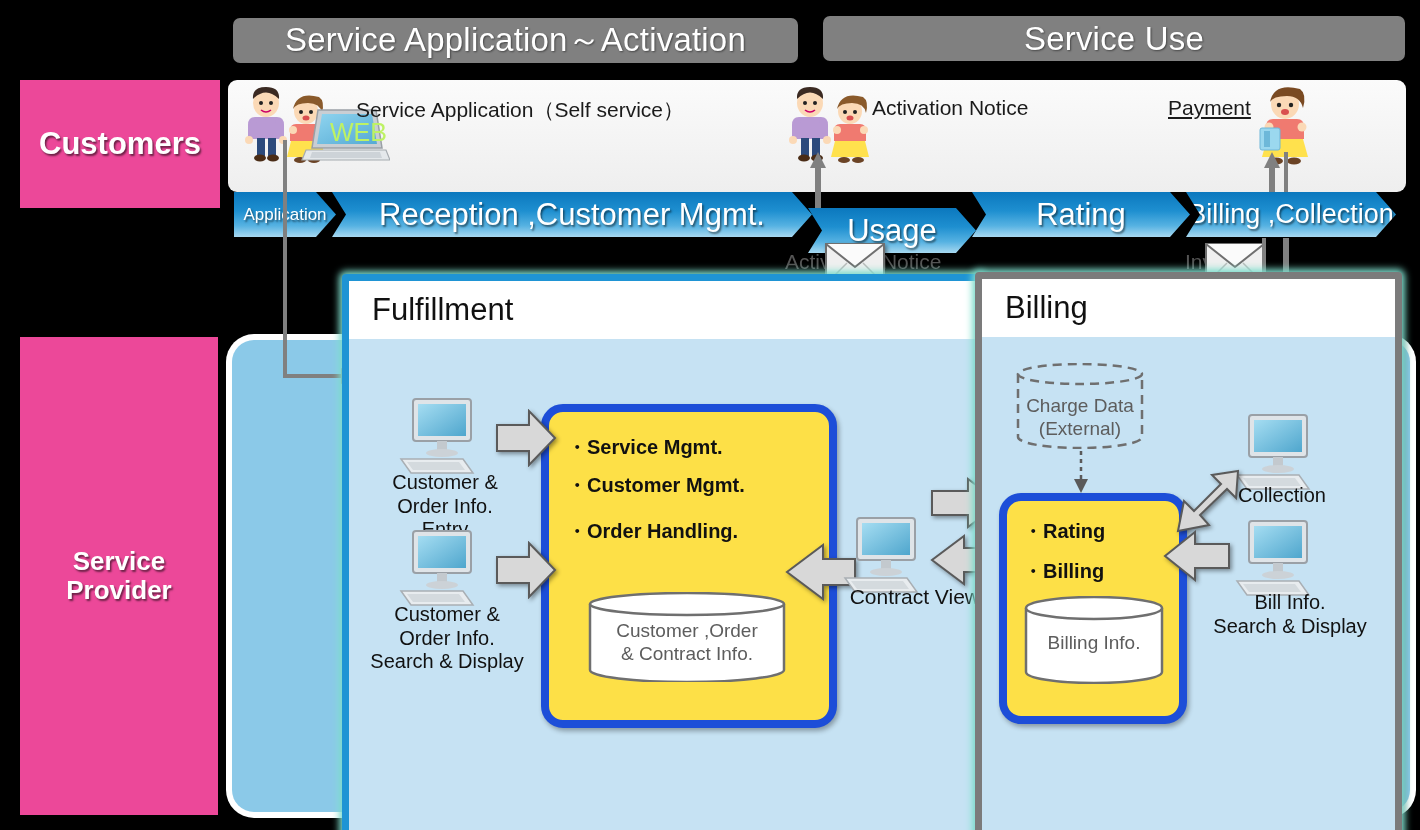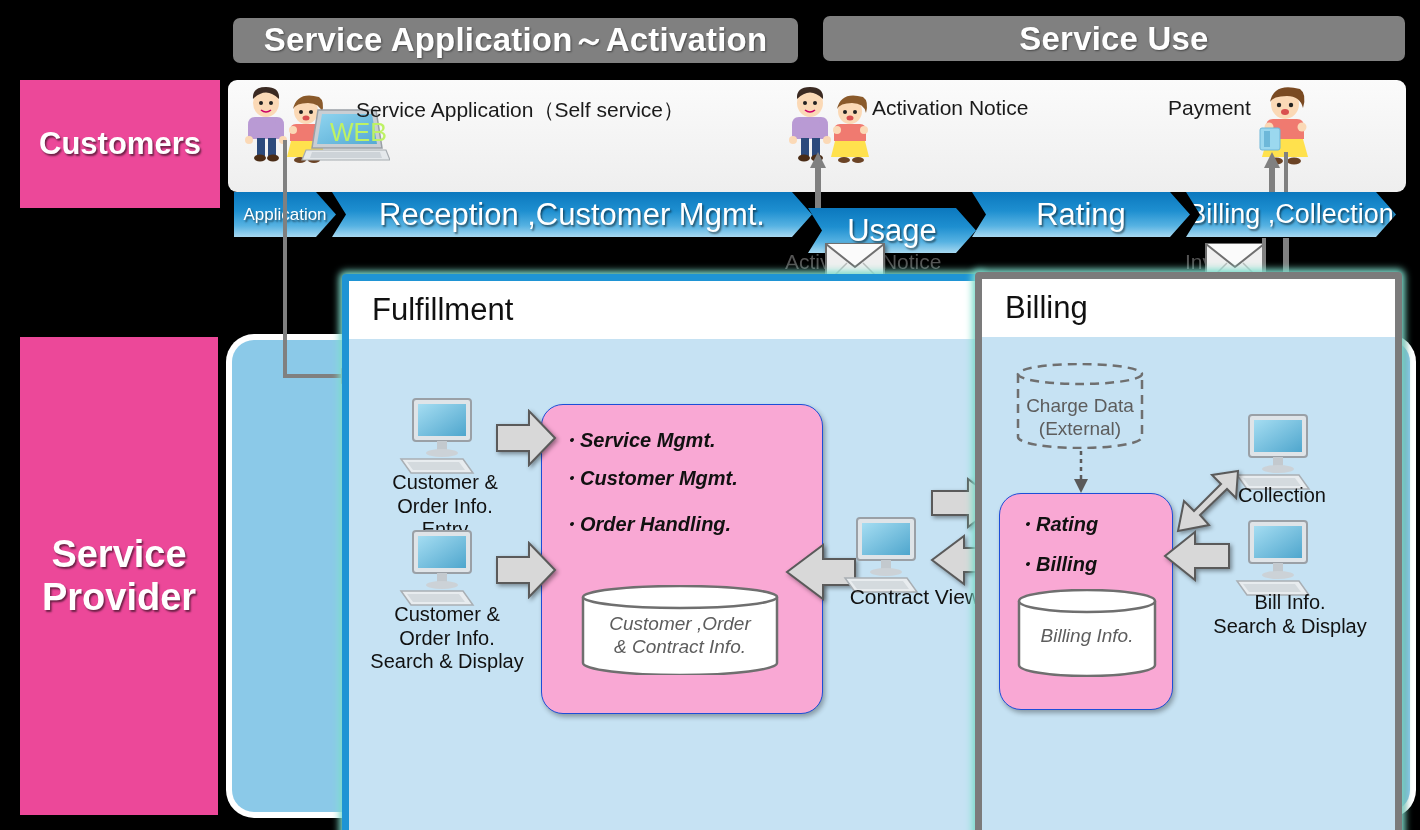--- a/index.html
+++ b/index.html
@@ -3,37 +3,37 @@
 <meta charset="utf-8">
 <style>
   html,body{margin:0;padding:0;background:#000;}
   body{width:1420px;height:830px;position:relative;overflow:hidden;
        font-family:"Liberation Sans","DejaVu Sans",sans-serif;}
   .abs{position:absolute;}
 
   
   .phase-bar{
     position:absolute;height:45px;background:#808080;border-radius:7px;
-    color:#fff;font-size:33px;font-weight:bold;
+    color:#fff;font-size:33px;font-weight:normal;
     display:flex;align-items:center;justify-content:center;
     text-shadow:1px 1px 2px rgba(0,0,0,.45);
     box-shadow:2px 2px 4px rgba(0,0,0,.5);
     white-space:nowrap;letter-spacing:.2px;
   }
   #phase-1{left:233px;top:18px;width:565px;}
   #phase-2{left:823px;top:16px;width:582px;}
 
   
   .role-label{
     position:absolute;background:#ec4899;color:#fff;font-weight:bold;
     display:flex;align-items:center;justify-content:center;text-align:center;
     text-shadow:1.5px 1.5px 2px rgba(0,0,0,.55);line-height:1.12;
   }
   #role-customers{left:20px;top:80px;width:200px;height:128px;font-size:31px;}
-  #role-provider{left:20px;top:337px;width:198px;height:478px;font-size:38px;}
+  #role-provider{left:20px;top:337px;width:198px;height:478px;font-size:26px;}
 
   
   #customers-lane{
     left:228px;top:80px;width:1178px;height:112px;
     background:linear-gradient(#fbfbfb,#eeeeee);
     border-radius:9px;box-shadow:2px 3px 6px rgba(0,0,0,.45);
   }
   .lane-text{position:absolute;font-size:21px;color:#1a1a1a;white-space:nowrap;}
 
   
@@ -67,23 +67,22 @@
     box-shadow:0 0 7px 3px #7fe0cf, 3px 3px 6px rgba(0,0,0,.4);
   }
   .sys-title{
     position:absolute;left:0;top:0;right:0;height:58px;background:#fff;
     display:flex;align-items:center;font-size:31px;color:#111;padding-left:23px;
     box-sizing:border-box;
   }
 
   
   .func-box{
-    position:absolute;background:#f9a8d4;border:1px solid #1d4ed8;border-radius:22px;
+    position:absolute;background:#fde047;border:8px solid #1d4ed8;border-radius:22px;
     box-shadow:2px 3px 5px rgba(0,0,0,.32);
-    font-style:italic;
   }
   .func-item{font-size:20px;font-weight:bold;color:#111;}
 
   
   .cyl{position:absolute;}
   .cyl .label{
     position:absolute;left:0;right:0;top:50%;transform:translateY(-50%);
     text-align:center;color:#5d5d5d;line-height:1.22;
   }
 
@@ -198,21 +197,21 @@
   <ellipse cx="31" cy="30" rx="4" ry="3" fill="#d94f4f"></ellipse>
   <path d="M19 37 h24 q7 0 7 8 v12 h-38 v-12 q0 -8 7 -8z" fill="#f07a70"></path>
   <path d="M13 57 h36 l5 18 h-46z" fill="#ffe14d"></path>
   <circle cx="15" cy="45" r="4.5" fill="#fbd9b6"></circle>
     <circle cx="48" cy="45" r="4.5" fill="#fbd9b6"></circle>
   <rect x="6" y="46" width="20" height="22" rx="2" fill="#9bd8ef" stroke="#6fb6d8"></rect>
   <rect x="10" y="49" width="6" height="16" fill="#4fa3c9" opacity=".6"></rect>
   <ellipse cx="22" cy="79" rx="7" ry="3.5" fill="#6b4325"></ellipse>
   <ellipse cx="40" cy="79" rx="7" ry="3.5" fill="#6b4325"></ellipse>
 </svg>
-<div class="lane-text" style="left:1168px;top:96px;">Payment</div>
+<div class="lane-text" style="left:1168px;top:96px;text-decoration:underline;">Payment</div>
 
 <svg class="abs" style="left:808px;top:152px;" width="20" height="62">
   <path d="M10 0 L18 16 H13 V62 H7 V16 H2 Z" fill="#808080"></path>
 </svg>
 <svg class="abs" style="left:1262px;top:152px;" width="20" height="62">
   <path d="M10 0 L18 16 H13 V62 H7 V16 H2 Z" fill="#808080"></path>
 </svg>
 <div class="abs" style="left:1284px;top:152px;width:4px;height:62px;background:#808080;"></div>
 
 <div class="chev tail" id="chev-application" style="left:234px;top:192px;width:102px;font-size:17px;">Application</div>

